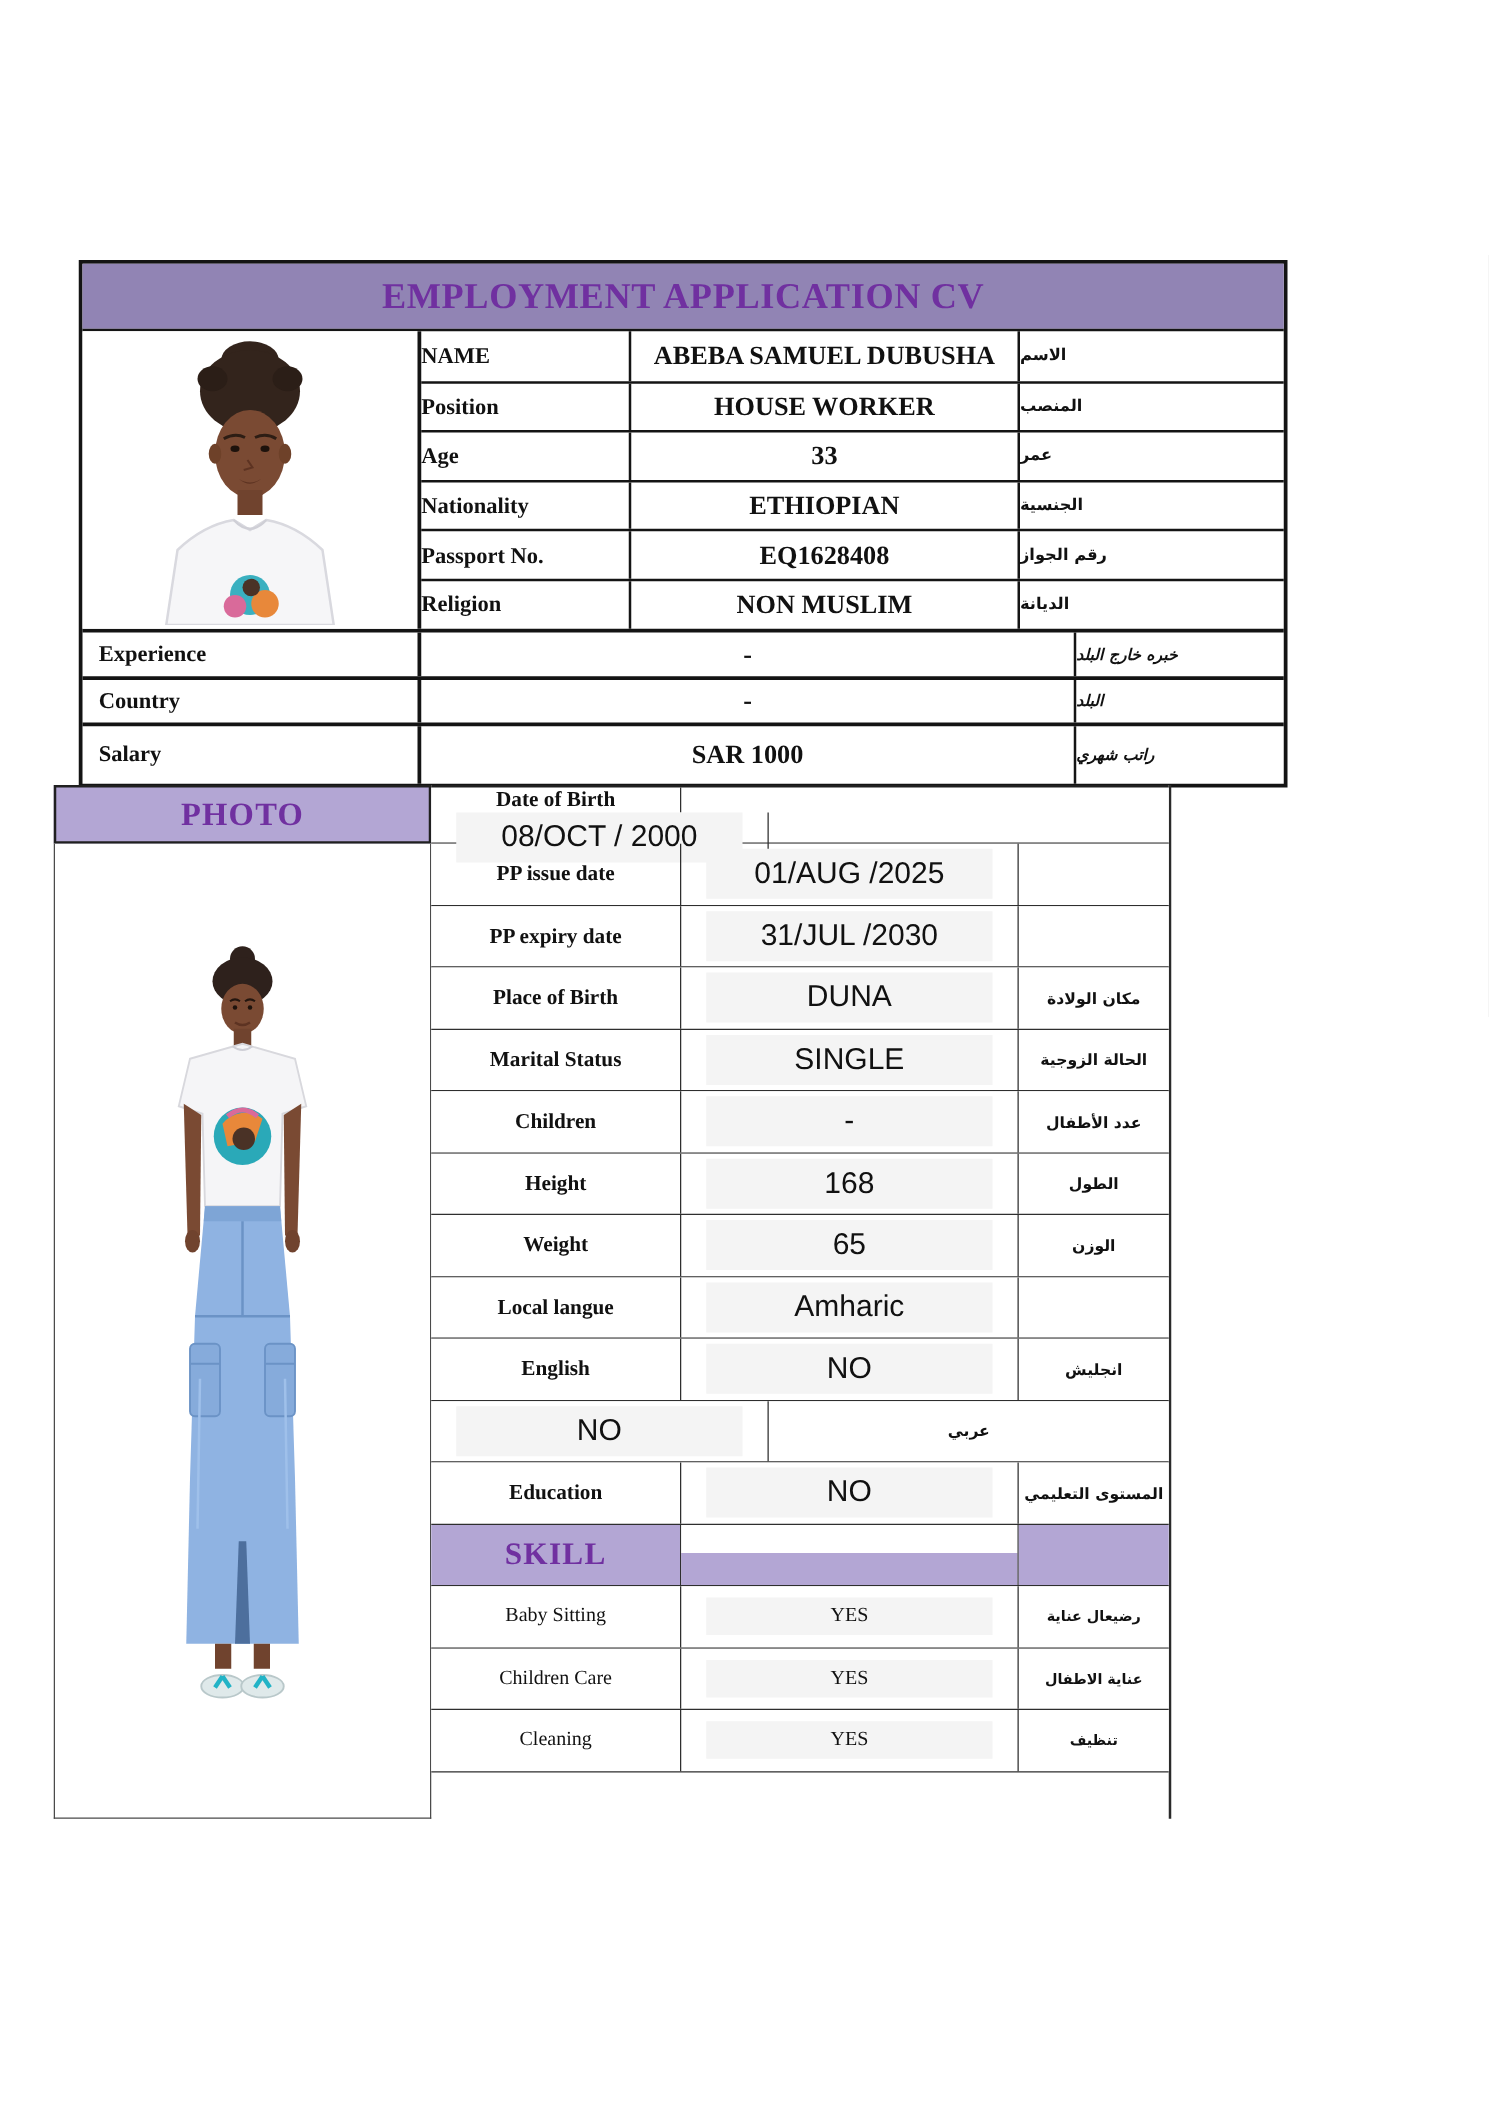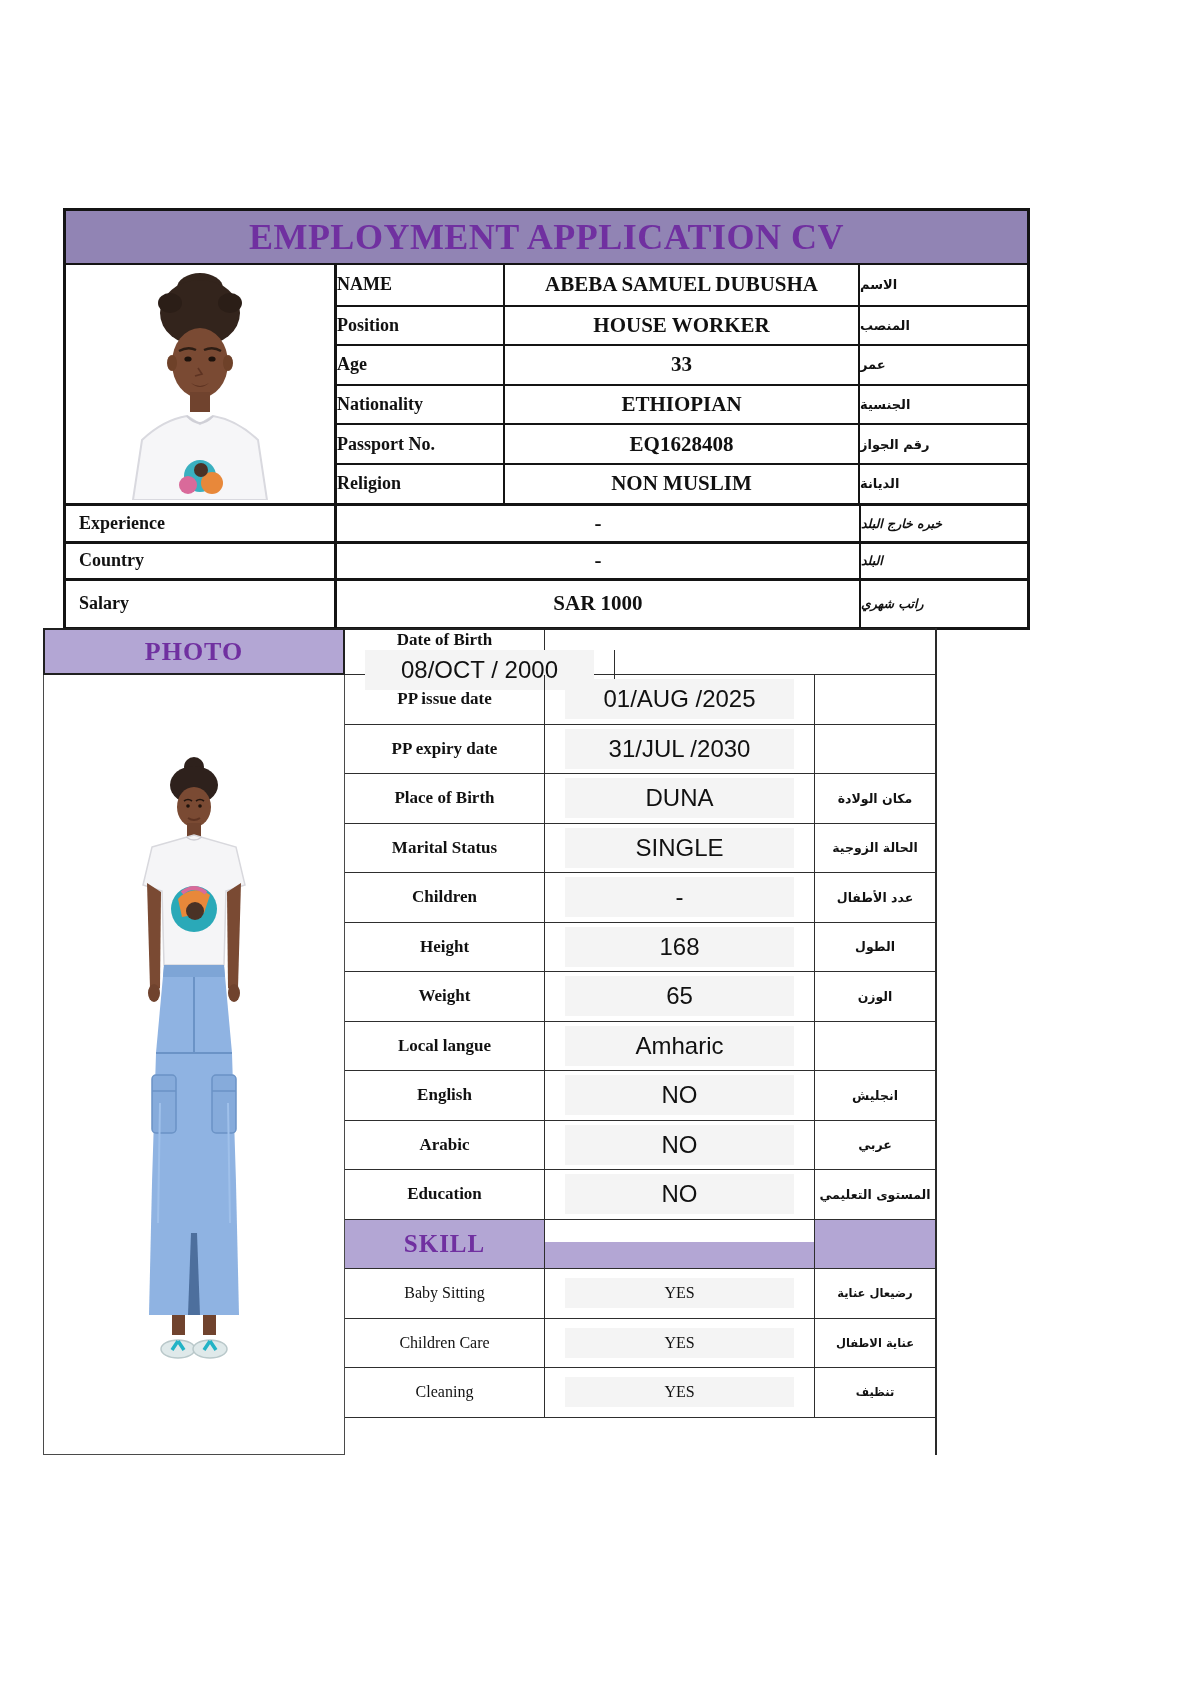--- a/index.html
+++ b/index.html
@@ -9,31 +9,31 @@
     font-family:"Liberation Serif", serif; color:#111;
   }
 
   
   .t1 {
     position:absolute; left:63px; top:208px; width:967px;
     border:3px solid #141414; box-sizing:border-box; background:#fff;
   }
   .t1-title {
     height:52px; background:#9184b4; display:flex; align-items:center; justify-content:center;
-    font-size:36px; font-weight:bold; letter-spacing:0.5px; color:#7030a0;
+    font-size:29px; font-weight:bold; letter-spacing:0.5px; color:#7030a0;
   }
   .t1-main { display:flex; border-top:2px solid #141414; }
   .t1-photo { width:271px; border-right:3px solid #141414; box-sizing:border-box;
     display:flex; align-items:flex-start; justify-content:center; background:#fff; }
   .t1-fields { flex:1; display:flex; flex-direction:column; }
   .t1-row { display:flex; height:39.6px; border-top:2px solid #141414; box-sizing:border-box; }
   .t1-row:first-child { border-top:none; }
   .t1-label { width:168px; border-right:2px solid #141414; box-sizing:border-box;
     display:flex; align-items:center; font-weight:bold; font-size:18px; }
-  .t1-value { width:355px; border-right:2px solid #141414; box-sizing:border-box;
+  .t1-value { width:311px; border-right:2px solid #141414; box-sizing:border-box;
     display:flex; align-items:center; justify-content:center; font-weight:bold; font-size:21px; }
   .t1-arabic { flex:1; display:flex; align-items:center; justify-content:flex-end;
     padding-right:6px; font-family:"DejaVu Sans", sans-serif; font-weight:bold; font-size:13px; }
   .t1-wrow { display:flex; height:37px; border-top:3px solid #141414; box-sizing:border-box; }
   .t1-wlabel { width:271px; border-right:3px solid #141414; box-sizing:border-box;
     display:flex; align-items:center; padding-left:13px; font-weight:bold; font-size:18px; }
   .t1-wvalue { width:524px; border-right:2px solid #141414; box-sizing:border-box;
     display:flex; align-items:center; justify-content:center; font-weight:bold; font-size:21px; }
   .t1-warabic { flex:1; display:flex; align-items:center; justify-content:flex-end;
     padding-right:6px; font-family:"DejaVu Sans", sans-serif; font-weight:bold; font-size:12.5px;font-style:italic; }
@@ -269,21 +269,20 @@
         <div class="t2-arabic" dir="rtl"></div>
       </div>
       <div class="t2-row">
         <div class="t2-label">English</div>
         <div class="t2-value">
             <span class="shade">NO</span>
           </div>
         <div class="t2-arabic" dir="rtl">انجليش</div>
       </div>
       <div class="t2-row">
-        <div class="t2-label">Arabic</div>
         <div class="t2-value">
             <span class="shade">NO</span>
           </div>
         <div class="t2-arabic" dir="rtl">عربي</div>
       </div>
       <div class="t2-row">
         <div class="t2-label">Education</div>
         <div class="t2-value">
             <span class="shade">NO</span>
           </div>

